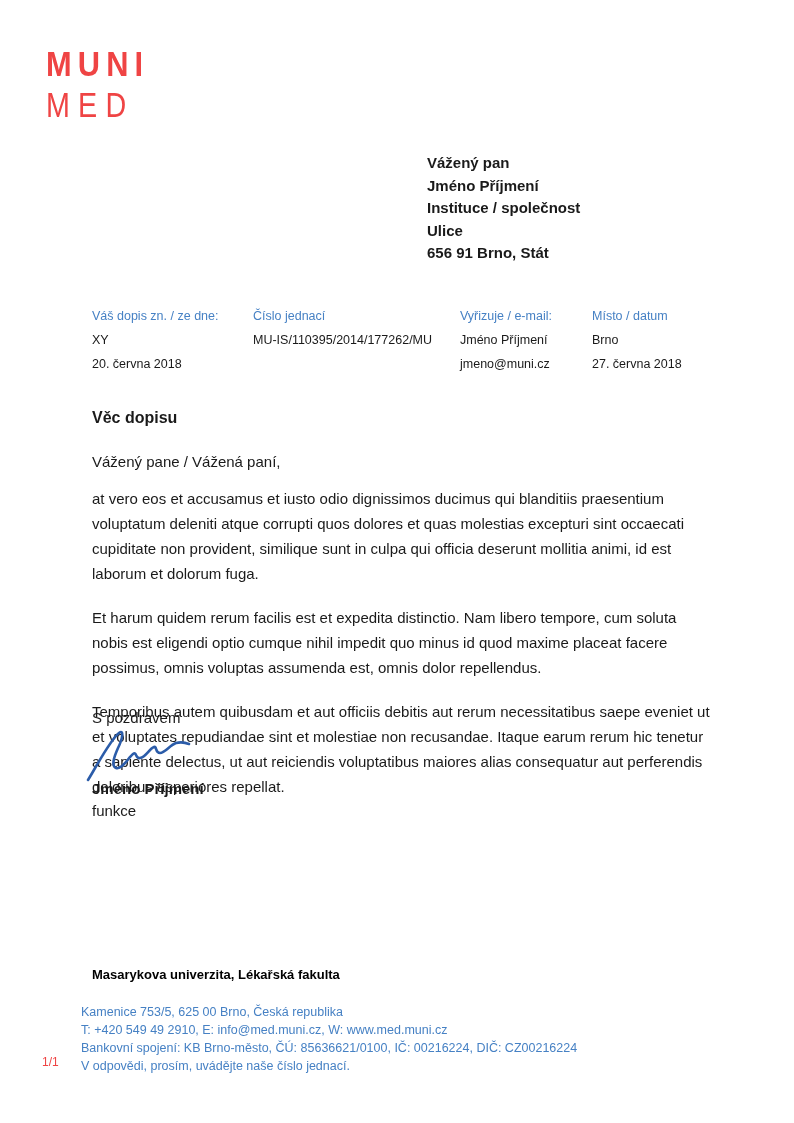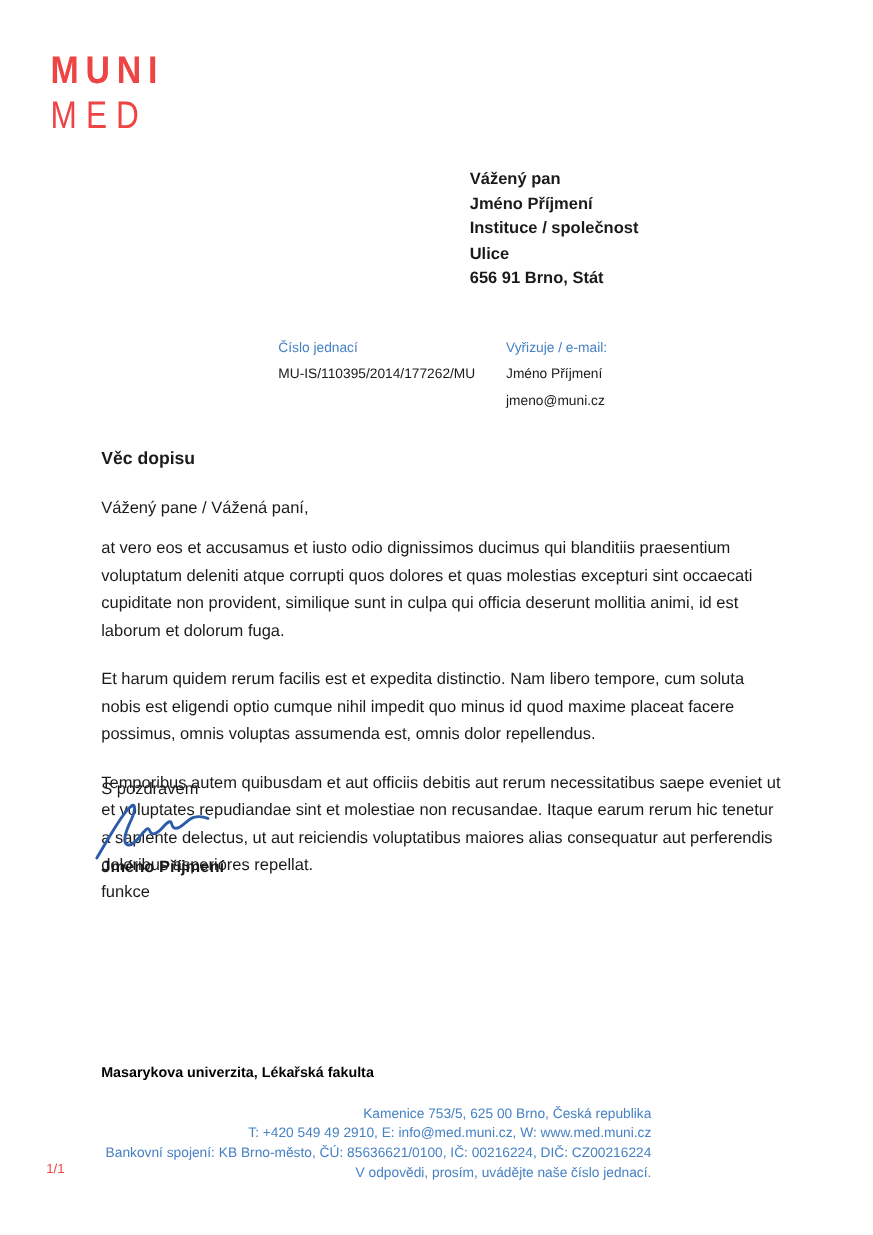--- a/index.html
+++ b/index.html
@@ -53,21 +53,21 @@
   .closing { position: absolute; left: 92px; top: 709px; font-size: 15px; }
   .signature { position: absolute; left: 85px; top: 727px; }
   .signer-name { position: absolute; left: 92px; top: 780px; font-size: 15px; font-weight: 700; }
   .signer-role { position: absolute; left: 92px; top: 802px; font-size: 15px; }
 
   
   .footer-org {
     position: absolute; left: 92px; top: 967px;
     font-size: 13px; font-weight: 700; color: #000000;
   }
-  .footer-lines { position: absolute; left: 96px; top: 1003px; text-align: right; }
+  .footer-lines { position: absolute; left: 81px; top: 1003px; }
   .footer-lines div { font-size: 12.5px; color: #4681c4; line-height: 18px; }
 
   .page-number {
     position: absolute; left: 42px; top: 1055px;
     font-size: 12px; color: #ef4444;
   }
 </style>
 </head>
 <body>
 
@@ -80,28 +80,38 @@
 
   <div class="recipient">
     <div>Vážený pan</div>
     <div>Jméno Příjmení</div>
     <div>Instituce / společnost</div>
     <div>Ulice</div>
     <div>656 91 Brno, Stát</div>
   </div>
 
   <div class="ref-row">
+    <div class="ref-col ref-col-0">
+      <div class="ref-label">Váš dopis zn. / ze dne:</div>
+      <div class="ref-val">XY</div>
+      <div class="ref-val">20. června 2018</div>
+    </div>
     <div class="ref-col ref-col-1">
       <div class="ref-label">Číslo jednací</div>
       <div class="ref-val">MU-IS/110395/2014/177262/MU</div>
     </div>
     <div class="ref-col ref-col-2">
       <div class="ref-label">Vyřizuje / e-mail:</div>
       <div class="ref-val">Jméno Příjmení</div>
       <div class="ref-val">jmeno@muni.cz</div>
+    </div>
+    <div class="ref-col ref-col-3">
+      <div class="ref-label">Místo / datum</div>
+      <div class="ref-val">Brno</div>
+      <div class="ref-val">27. června 2018</div>
     </div>
   </div>
 
   <div class="subject">Věc dopisu</div>
   <div class="greeting">Vážený pane / Vážená paní,</div>
 
   <div class="body-text">
     <p>at vero eos et accusamus et iusto odio dignissimos ducimus qui blanditiis praesentium voluptatum deleniti atque corrupti quos dolores et quas molestias excepturi sint occaecati cupiditate non provident, similique sunt in culpa qui officia deserunt mollitia animi, id est laborum et dolorum fuga.</p>
     <p>Et harum quidem rerum facilis est et expedita distinctio. Nam libero tempore, cum soluta nobis est eligendi optio cumque nihil impedit quo minus id quod maxime placeat facere possimus, omnis voluptas assumenda est, omnis dolor repellendus.</p>
     <p>Temporibus autem quibusdam et aut officiis debitis aut rerum necessitatibus saepe eveniet ut et voluptates repudiandae sint et molestiae non recusandae. Itaque earum rerum hic tenetur a sapiente delectus, ut aut reiciendis voluptatibus maiores alias consequatur aut perferendis doloribus asperiores repellat.</p>

